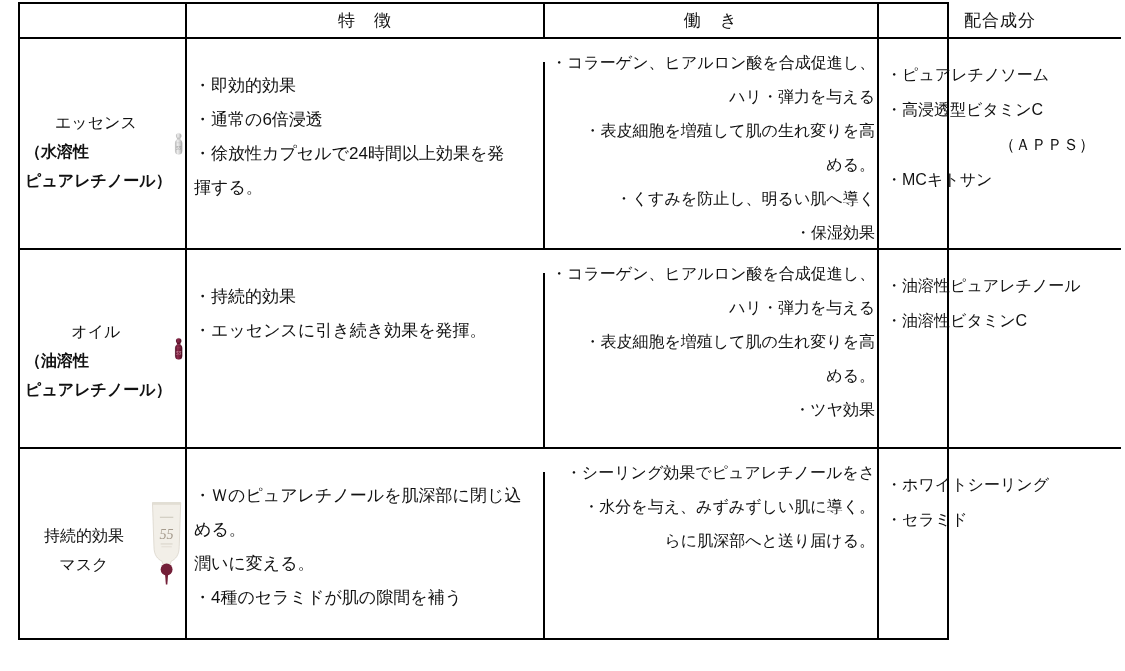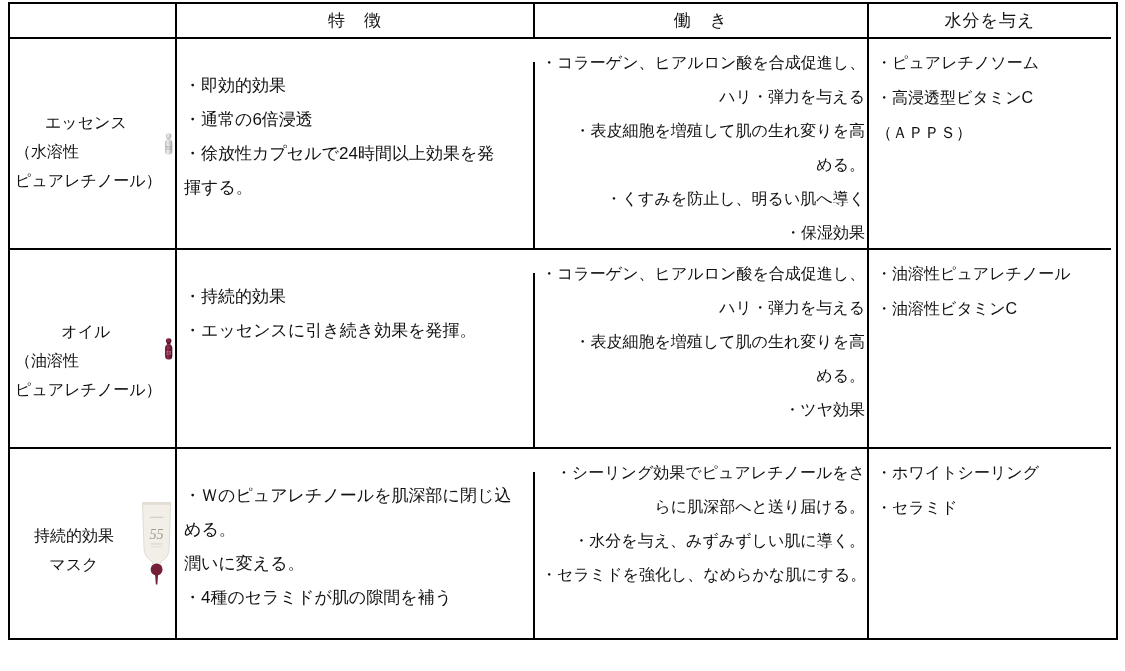--- a/index.html
+++ b/index.html
@@ -1,54 +1,54 @@
 <!DOCTYPE html>
 <html><head>
 <meta charset="utf-8">
 <style>
   html,body{margin:0;padding:0;background:#fff;}
   .page{position:relative;width:1125px;height:671px;background:#ffffff;overflow:hidden;
         font-family:"Liberation Sans","DejaVu Sans",sans-serif;color:#111;}
-  .tbl{position:absolute;left:8px;top:2px;width:1110px;height:638px;box-sizing:border-box;
+  .tbl{position:absolute;left:18px;top:2px;width:931px;height:638px;box-sizing:border-box;
        border:2px solid #000;display:grid;
        grid-template-columns:167px 358px 334px 242px;
        grid-template-rows:35px 211px 199px 189px;}
   .cell{box-sizing:border-box;border-right:2px solid #000;border-bottom:2px solid #000;
         overflow:hidden;position:relative;}
   .cell.lastc{border-right:none;}
   .cell.lastr{border-bottom:none;}
   .hd{display:flex;align-items:center;justify-content:center;font-size:17px;letter-spacing:1px;}
   
   .pcell{display:flex;flex-direction:row;align-items:center;font-size:16px;}
   .name{width:100%;line-height:29px;}
   .r1 .name{padding-top:16px;}
   .r2 .name{padding-top:24px;}
   .r3 .name{padding-top:12px;}
   .nl{white-space:nowrap;}
   .nl.center{text-align:center;}
-  .nl.left{text-align:left;padding-left:5px;}
+  .nl.left{text-align:left;padding-left:5px;font-weight:bold;}
   
   .txt p.ln{margin:0;white-space:nowrap;}
   .feat{font-size:17px;line-height:34px;padding:7px 10px 0 7px;margin-top:23px;}
   .work{font-size:16px;line-height:34px;padding:7px 2px 0 6px;text-align:right;}
-  .ingr{font-size:16px;line-height:35px;padding:6px 4px 0 7px;}
-  .ingr p.alignr{padding-right:22px;}
+  .ingr{font-size:16px;line-height:35px;padding:6px 4px 0 7px;margin-top:12px;}
+  .ingr p.alignr{text-align:right;padding-right:22px;}
   .bottle{display:block;}
   .blabel{font-family:"Liberation Serif","DejaVu Serif",serif;font-style:italic;}
 </style>
 </head>
 <body>
 
 <div class="page">
   <div class="tbl">
 
     <div class="cell hd"></div>
     <div class="cell hd">特　徴</div>
     <div class="cell hd">働　き</div>
-    <div class="cell hd lastc">水分を与え</div>
+    <div class="cell hd lastc">配合成分</div>
 
     <div class="cell pcell r1">
       <div class="name">
         <div class="nl center">エッセンス</div>
         <div class="nl left">（水溶性</div>
         <div class="nl left">ピュアレチノール）</div>
       </div>
       <svg class="bottle" width="64" height="104" viewBox="0 0 64 104">
         <defs>
           <linearGradient id="gs" x1="0" y1="0" x2="1" y2="0">
@@ -76,20 +76,21 @@
       <p class="ln">ハリ・弾力を与える</p>
       <p class="ln">・表皮細胞を増殖して肌の生れ変りを高</p>
       <p class="ln">める。</p>
       <p class="ln">・くすみを防止し、明るい肌へ導く</p>
       <p class="ln">・保湿効果</p>
     </div>
     <div class="cell txt ingr lastc">
       <p class="ln">・ピュアレチノソーム</p>
       <p class="ln">・高浸透型ビタミンC</p>
       <p class="ln alignr">（ＡＰＰＳ）</p>
+      <p class="ln">・MCキトサン</p>
     </div>
 
     <div class="cell pcell r2">
       <div class="name">
         <div class="nl center">オイル</div>
         <div class="nl left">（油溶性</div>
         <div class="nl left">ピュアレチノール）</div>
       </div>
       <svg class="bottle" width="60" height="96" viewBox="0 0 64 104">
         <defs>
@@ -140,23 +141,22 @@
       </svg>
     </div>
     <div class="cell txt feat lastr">
       <p class="ln">・Ｗのピュアレチノールを肌深部に閉じ込</p>
       <p class="ln">める。</p>
       <p class="ln">潤いに変える。</p>
       <p class="ln">・4種のセラミドが肌の隙間を補う</p>
     </div>
     <div class="cell txt work lastr">
       <p class="ln">・シーリング効果でピュアレチノールをさ</p>
+      <p class="ln">・水分を与え、みずみずしい肌に導く。</p>
       <p class="ln">らに肌深部へと送り届ける。</p>
-      <p class="ln">・水分を与え、みずみずしい肌に導く。</p>
-      <p class="ln">・セラミドを強化し、なめらかな肌にする。</p>
     </div>
     <div class="cell txt ingr lastc lastr">
       <p class="ln">・ホワイトシーリング</p>
       <p class="ln">・セラミド</p>
     </div>
 
   </div>
 </div>
 
 </body></html>

